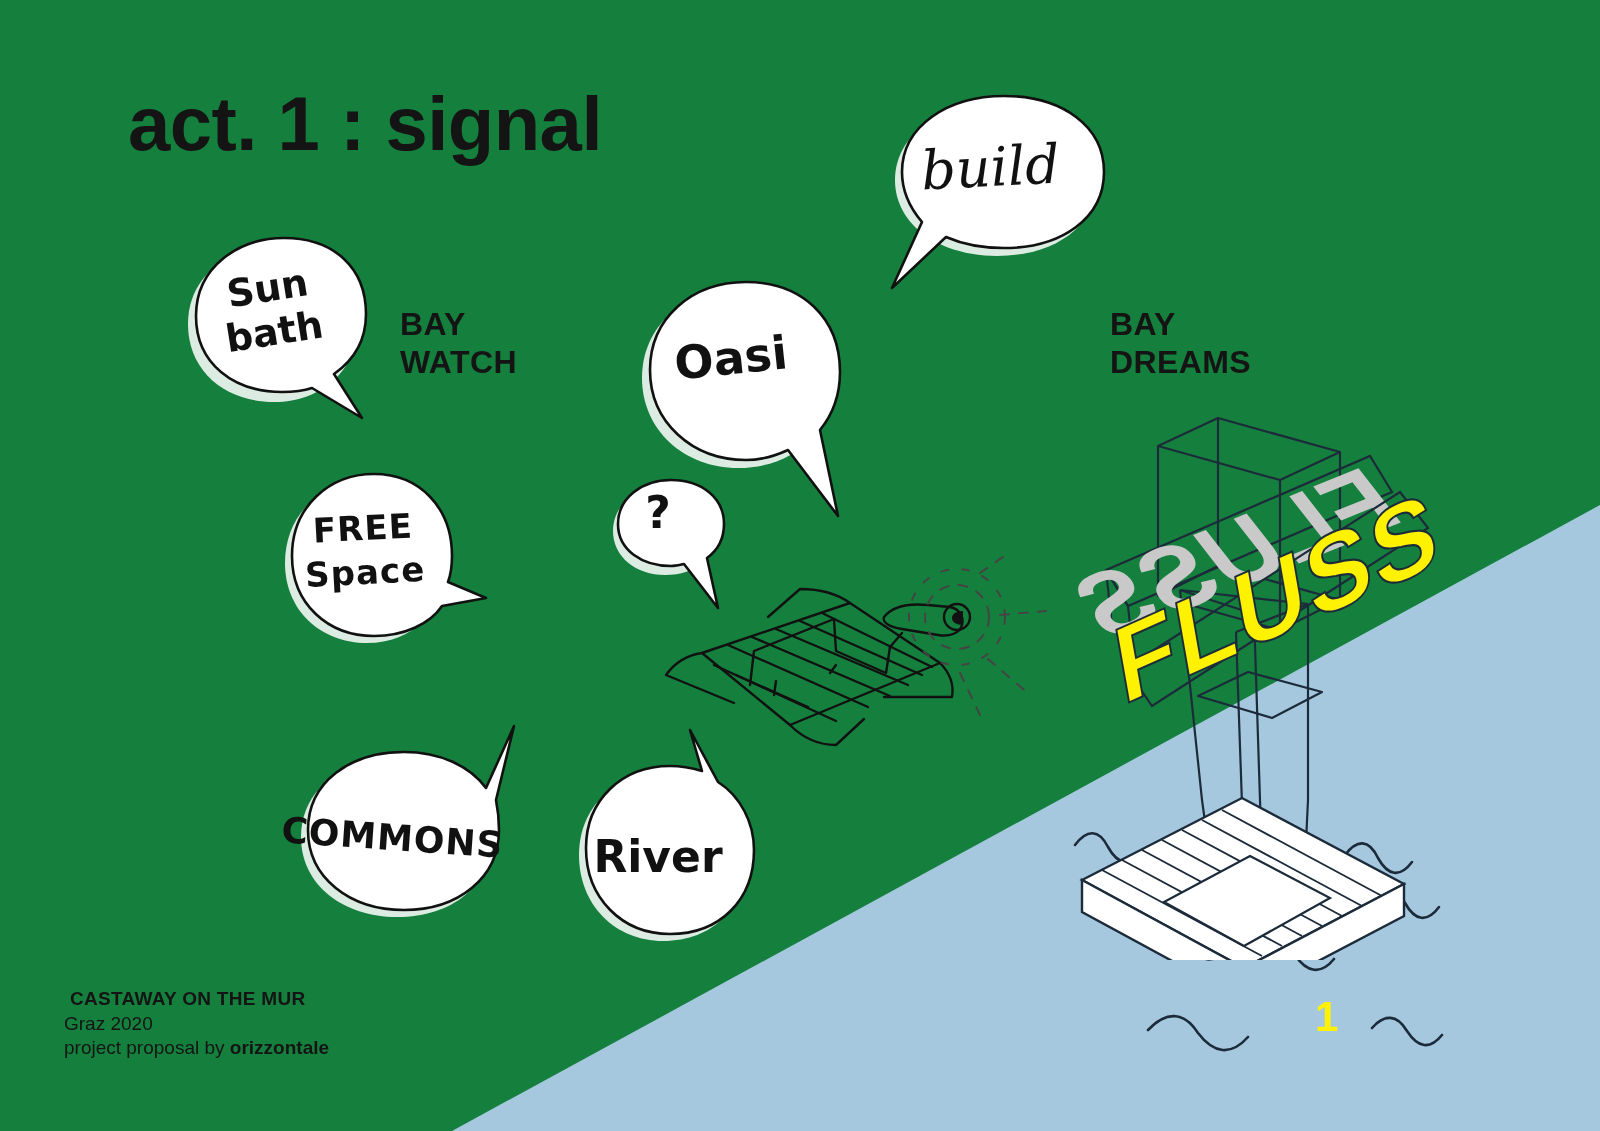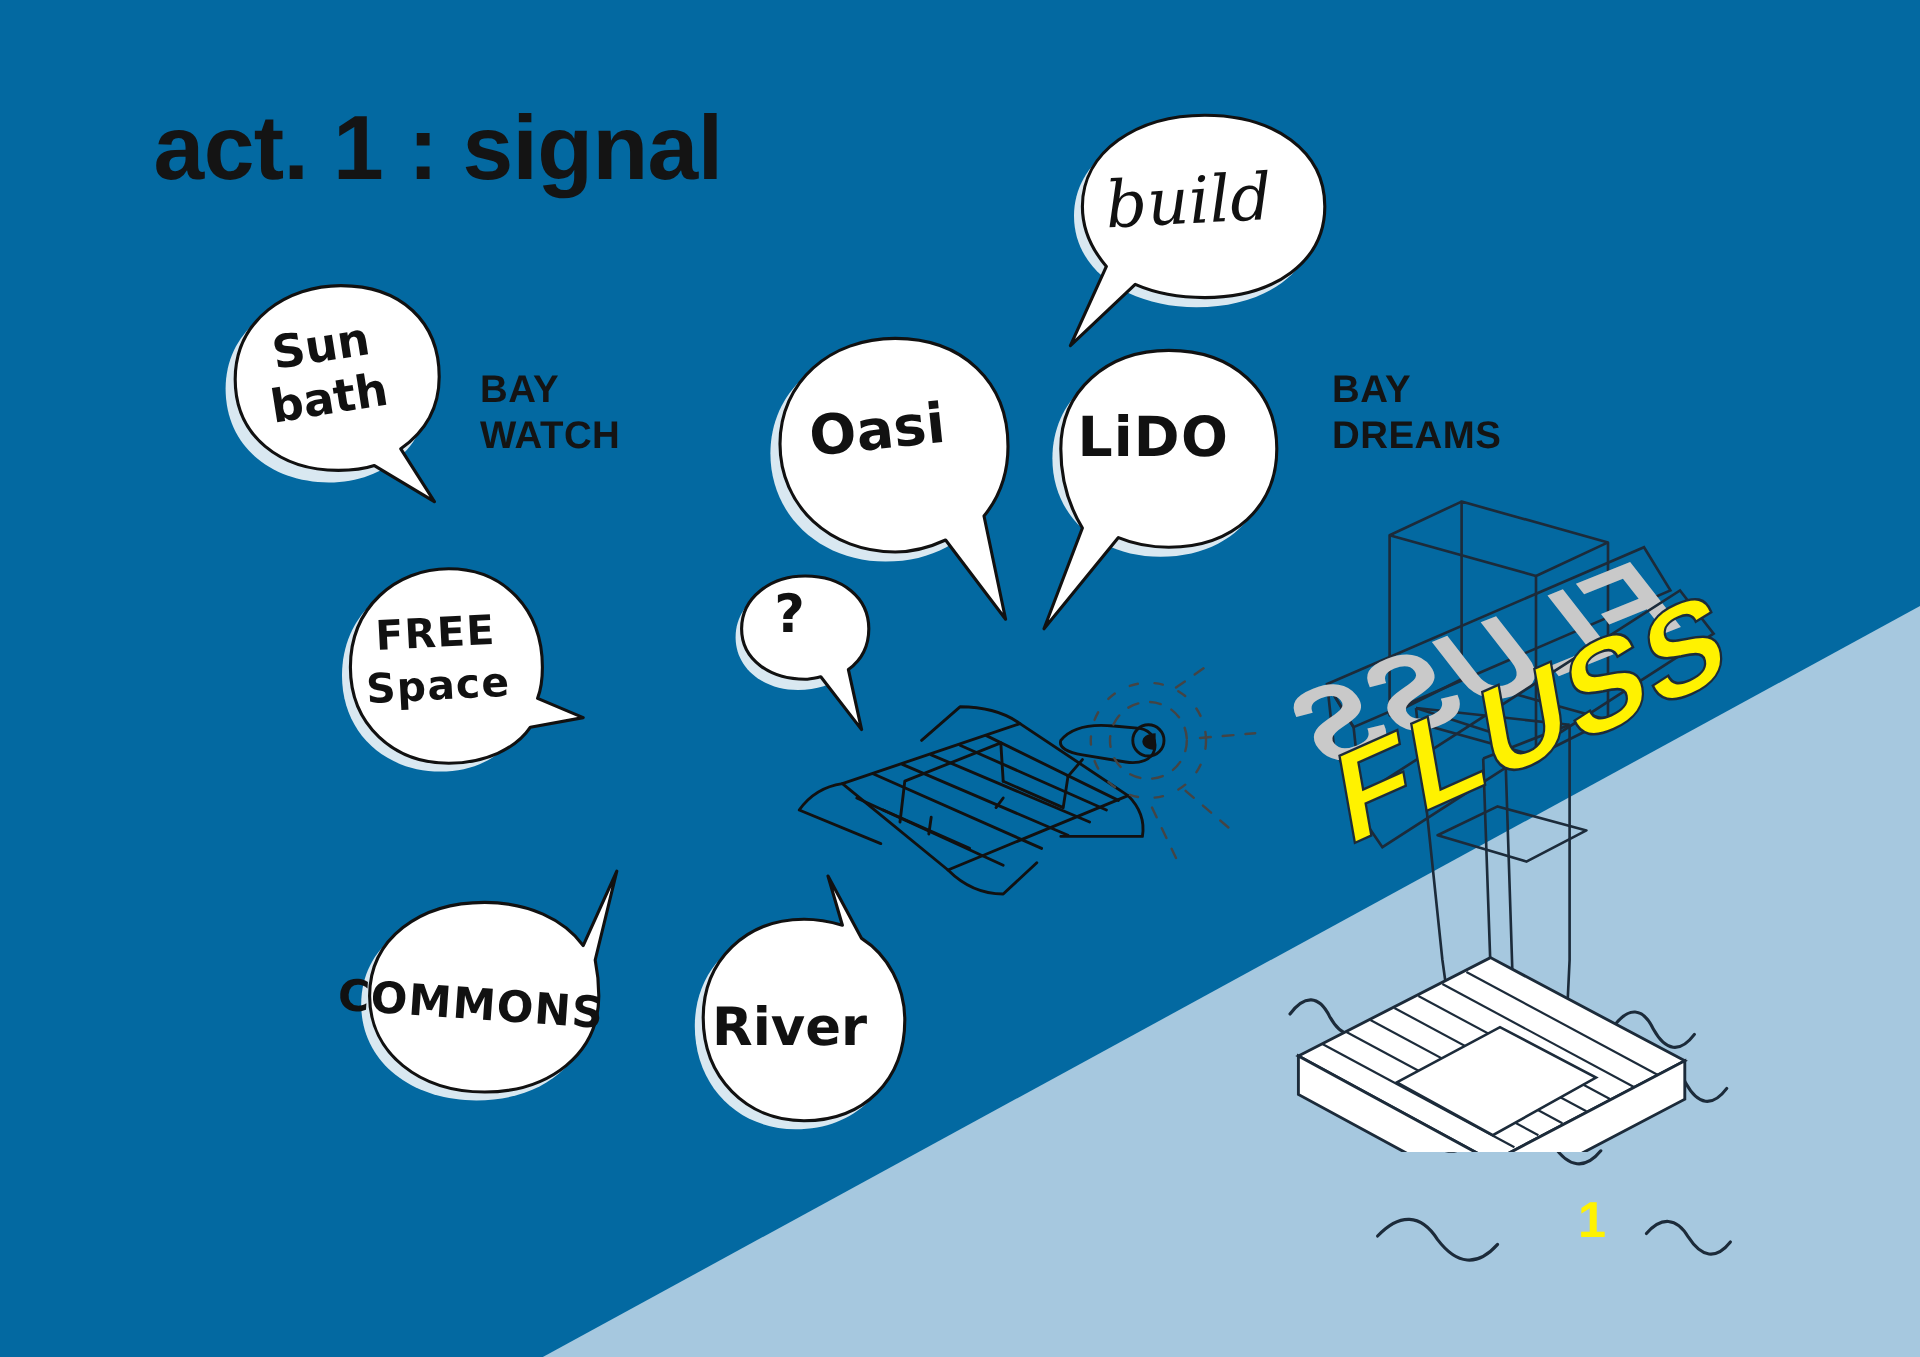--- a/index.html
+++ b/index.html
@@ -5,21 +5,21 @@
 <style>
   html, body {
     margin: 0;
     padding: 0;
     background: #ffffff;
   }
   #board {
     position: relative;
     width: 1600px;
     height: 1131px;
-    background: #0369a1;
+    background: #15803d;
     overflow: hidden;
     font-family: "Liberation Sans", sans-serif;
   }
 
   
   #water-svg {
     position: absolute;
     left: 0; top: 0;
     width: 1600px; height: 1131px;
     pointer-events: none;
@@ -182,28 +182,20 @@
 
   <div class="bubble" style="left:642px; top:278px; width:190px; height:170px;">
     <svg width="250" height="260" viewBox="0 0 250 260">
       <path d="M6,94 C6,42 48,6 102,6 C158,6 196,42 196,96 C196,148 158,184 102,184 C48,184 6,146 6,94 Z" fill="#ffffff" opacity="0.85" transform="translate(-6,6)"></path>
       <path d="M8,92 C8,40 50,4 104,4 C160,4 198,40 198,94 C198,116 191,136 178,152
                L196,238 L146,172 C133,178 119,182 104,182 C50,182 8,144 8,92 Z" fill="#ffffff" stroke="#111111" stroke-width="2.6" stroke-linejoin="round"></path>
     </svg>
     <div class="bubble-text hand" style="font-size:46px; width:178px; height:160px; transform:rotate(-6deg);">Oasi</div>
   </div>
 
-  <div class="bubble" style="left:866px; top:288px; width:190px; height:165px;">
-    <svg width="240" height="250" viewBox="0 0 240 250">
-      <path d="M16,88 C16,40 54,6 106,6 C160,6 196,40 196,88 C196,136 160,170 106,170 C54,170 16,136 16,88 Z" fill="#ffffff" opacity="0.85" transform="translate(-5,6)"></path>
-      <path d="M18,86 C18,38 56,4 108,4 C162,4 198,38 198,86 C198,134 162,168 108,168
-               C92,168 78,165 66,160 L4,236 L36,152 C25,134 18,111 18,86 Z" fill="#ffffff" stroke="#111111" stroke-width="2.6" stroke-linejoin="round"></path>
-    </svg>
-    <div class="bubble-text hand" style="font-size:46px; letter-spacing:1px; width:182px; height:160px; transform:translate(4px,-4px);">LiDO</div>
-  </div>
 
   <div class="bubble" style="left:888px; top:92px; width:215px; height:160px;">
     <svg width="250" height="210" viewBox="0 0 250 210">
       <path d="M12,82 C12,36 58,6 114,6 C172,6 214,36 214,82 C214,128 172,158 114,158 C58,158 12,128 12,82 Z" fill="#ffffff" opacity="0.85" transform="translate(-5,6)"></path>
       <path d="M14,80 C14,34 60,4 116,4 C174,4 216,34 216,80 C216,126 174,156 116,156
                C94,156 74,152 58,145 L4,196 L34,130 C22,116 14,99 14,80 Z" fill="#ffffff" stroke="#111111" stroke-width="2.6" stroke-linejoin="round"></path>
     </svg>
     <div class="bubble-text script" style="font-size:54px; width:205px; height:150px; transform:rotate(-3deg);">build</div>
   </div>
 
@@ -303,16 +295,21 @@
         <path d="M122,440 L282,526"></path>
         <path d="M142,430 L302,516"></path>
         <path d="M162,420 L322,506"></path>
         <path d="M182,410 L342,496"></path>
       </g>
 
       <polygon points="124,502 210,456 290,498 204,546" fill="#ffffff" stroke="#1c2b3a" stroke-width="2.2"></polygon>
     </g>
   </svg>
 
+  <div id="footer">
+    <div id="footer-title">CASTAWAY ON THE MUR</div>
+    <div id="footer-place">Graz 2020</div>
+    <div id="footer-credit"><span>project proposal by </span><b>orizzontale</b></div>
+  </div>
 
   <div id="page-number">1</div>
 
 </div>
 
 </body></html>

